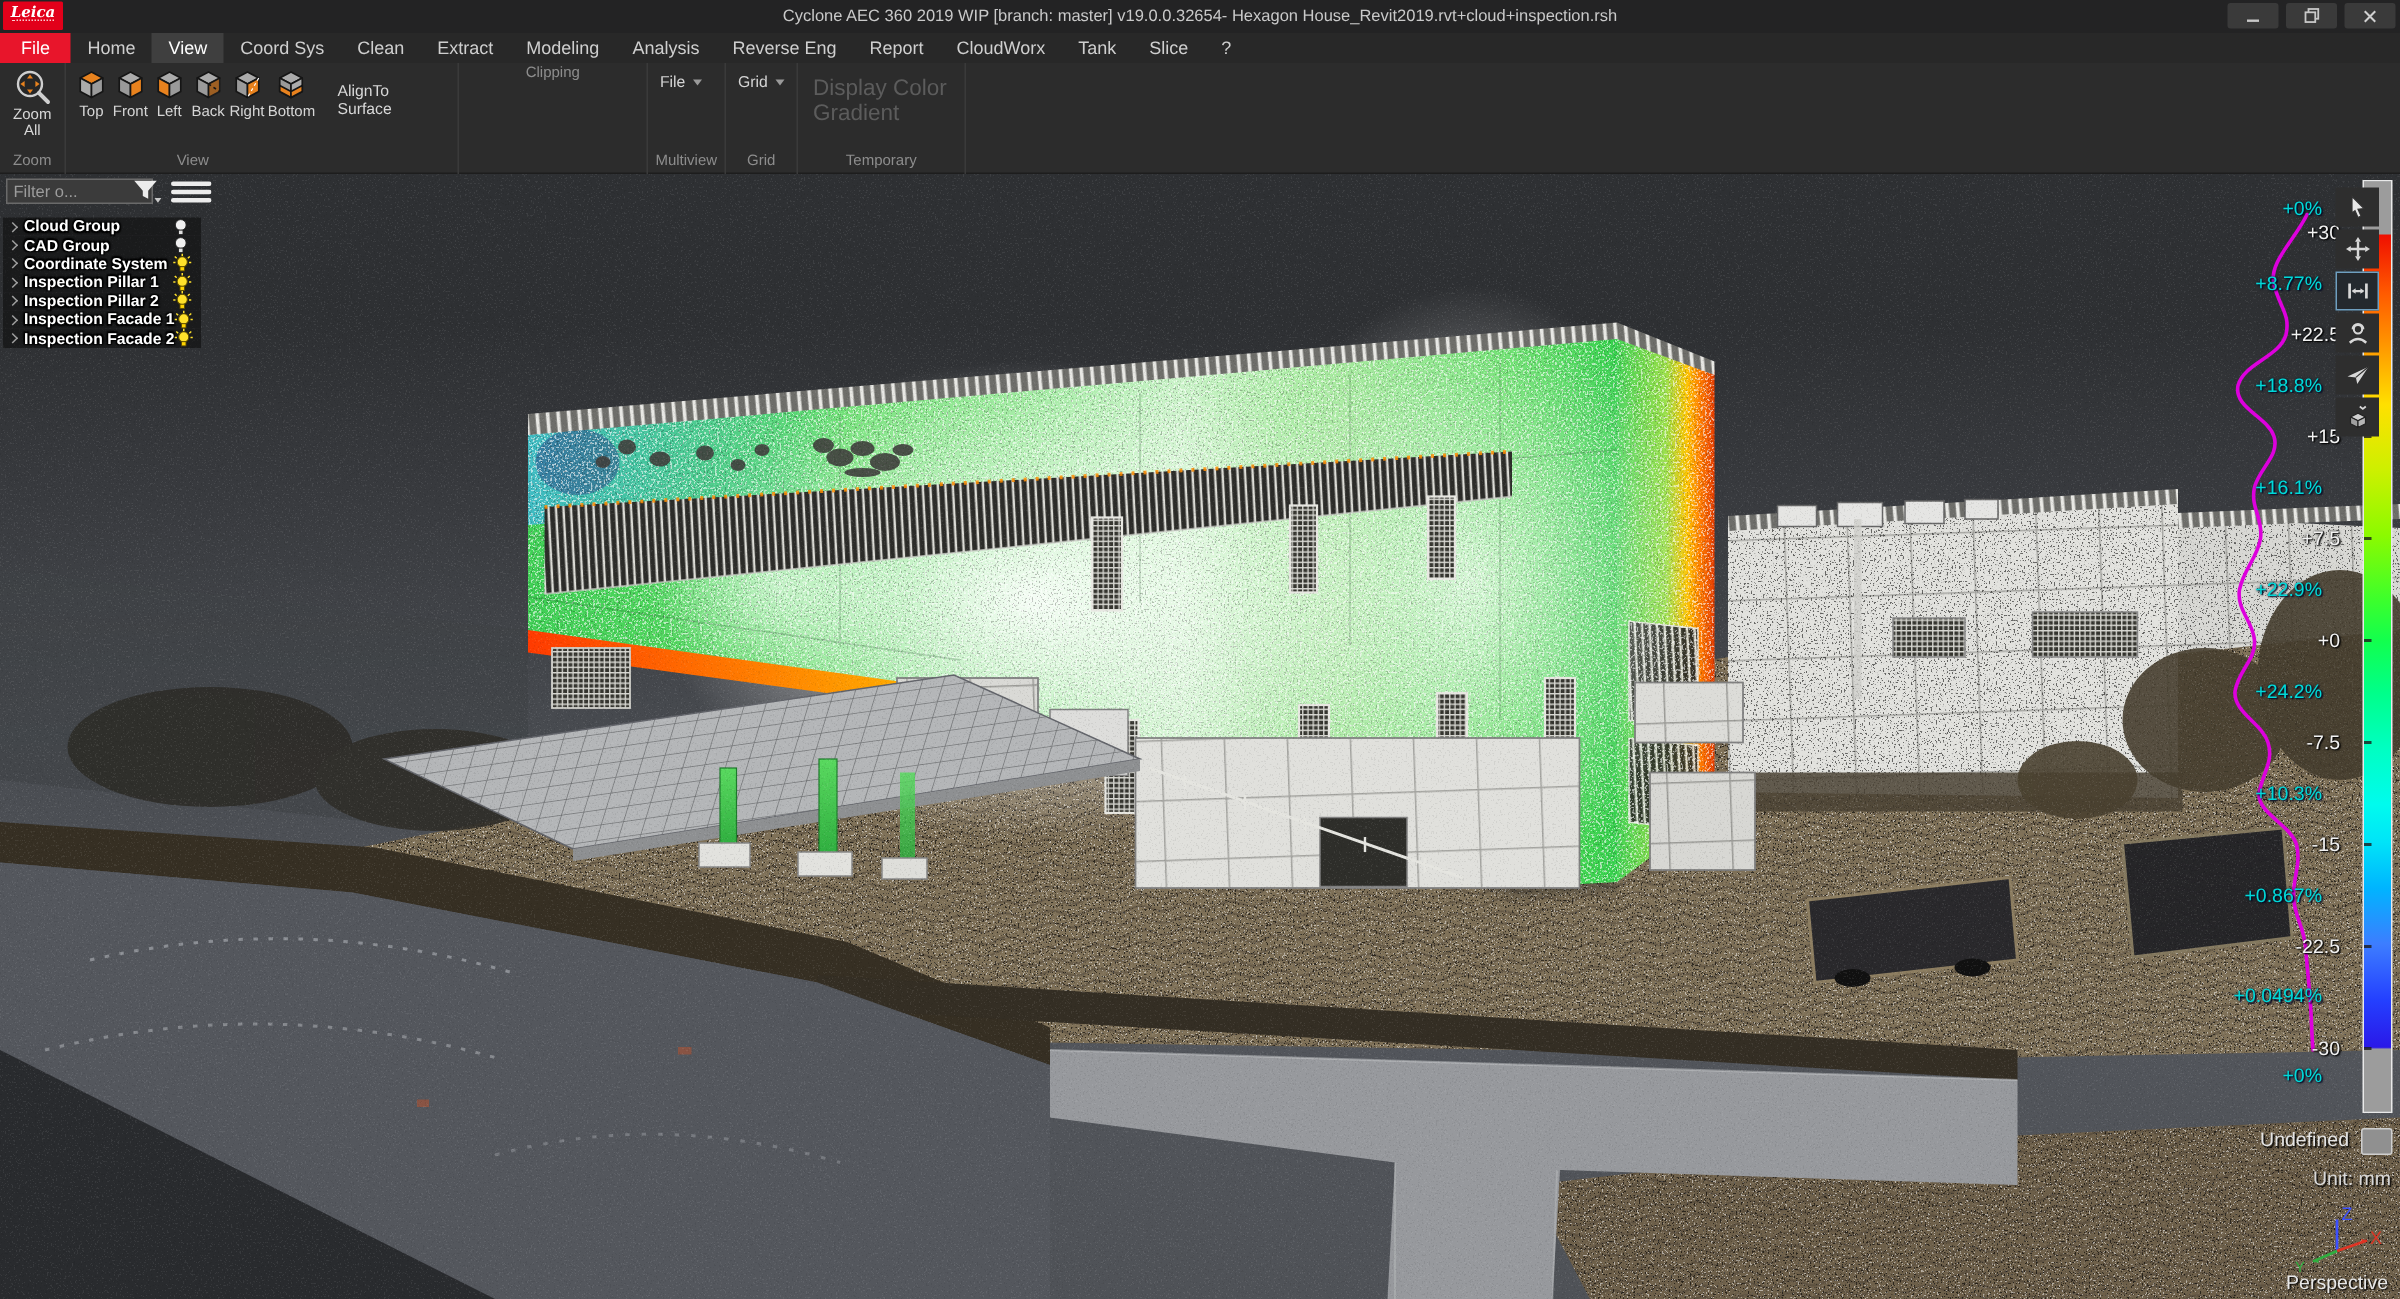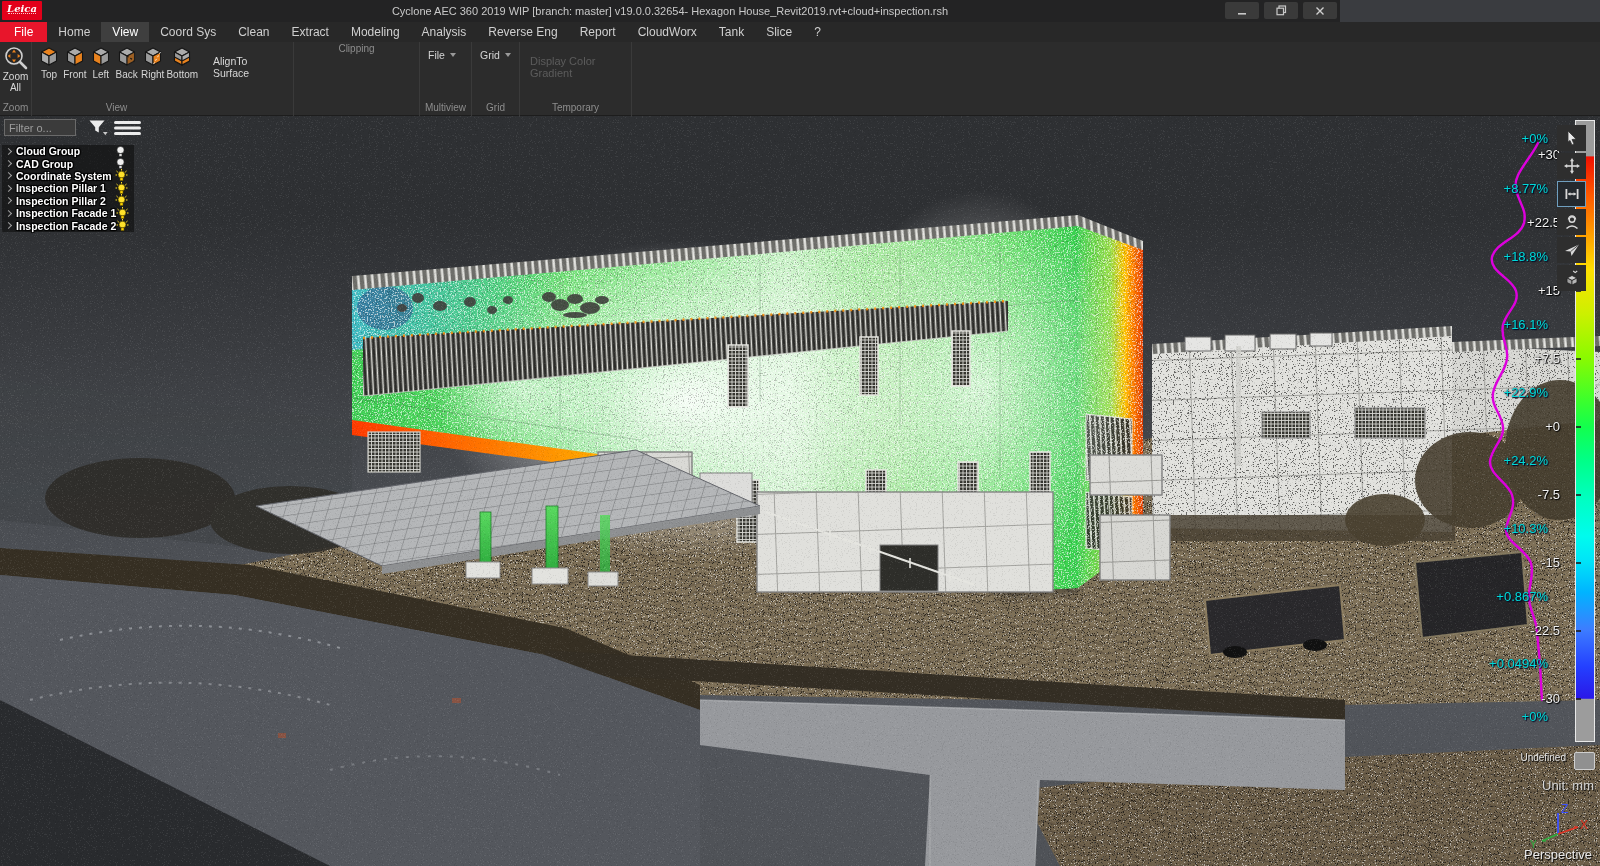--- a/index.html
+++ b/index.html
@@ -1,20 +1,20 @@
 <!DOCTYPE html>
 <html><head>
 <meta charset="utf-8">
 <style>
   html,body{margin:0;padding:0;background:#222;}
   *{box-sizing:border-box;user-select:none;}
   .app{position:relative;width:1600px;height:866px;overflow:hidden;background:#3a3c40;
        font-family:"Liberation Sans",sans-serif;}
   
-  .titlebar{position:absolute;top:0;left:0;width:1340px;height:22px;background:#232324;z-index:10;}
+  .titlebar{position:absolute;top:0;left:0;width:1600px;height:22px;background:#232324;z-index:10;}
   .leica-logo{position:absolute;left:2px;top:1px;width:40px;height:19px;background:#e2001a;
       color:#fff;font-family:"DejaVu Serif",serif;font-style:italic;font-weight:bold;
       font-size:10px;text-align:center;line-height:16px;border-radius:1px;}
   .leica-logo .sub{display:block;height:2px;margin:-4px 6px 0 6px;border-top:1px dotted #ffffffcc;}
   .win-title{width:100%;text-align:center;line-height:22px;font-size:11px;color:#c9c9c9;}
   .winbtns{position:absolute;right:3px;top:2px;display:flex;gap:5px;z-index:11;}
   .winbtn{width:34px;height:17px;background:#3a3a3a;border-radius:2px;display:flex;
       align-items:center;justify-content:center;}
   
   .menubar{position:absolute;top:22px;left:0;width:1600px;height:20px;background:#282828;
@@ -33,26 +33,26 @@
   .cube-btn{width:28px;display:flex;flex-direction:column;align-items:center;font-size:10px;
       color:#d6d6d6;}
   .cube-btn svg{margin-bottom:2px;}
   .align-btn{align-self:center;margin:0 12px 12px 14px;font-size:10.5px;color:#d8d8d8;}
   .clip-cols{display:flex;padding-left:8px;}
   .clip-col{display:flex;flex-direction:column;}
   .clip-btn{height:19px;display:flex;align-items:center;font-size:10.5px;color:#d4d4d4;
       white-space:nowrap;padding-right:10px;}
   .chev{display:inline-block;width:0;height:0;border-left:3.5px solid transparent;
       border-right:3.5px solid transparent;border-top:4px solid #9a9a9a;margin-left:5px;}
-  .temp-btn{align-self:center;margin:0 10px 12px 10px;font-size:11px;color:#5c5c5c;}
+  .temp-btn{align-self:center;margin:0 10px 12px 10px;font-size:15px;color:#5c5c5c;}
   
   .vp{position:absolute;top:0;left:0;z-index:1;}
   
   .explorer{position:absolute;left:0;top:116px;z-index:5;}
-  .filter-input{position:absolute;left:4px;top:3px;width:72px;height:17px;background:#3b3b3b;
+  .filter-input{position:absolute;left:4px;top:3px;width:98px;height:17px;background:#3b3b3b;
       border:1px solid #6a6a6a;color:#cccccc;font-size:11px;padding:0 4px;
       font-family:"Liberation Sans",sans-serif;}
   .filter-input::placeholder{color:#9c9c9c;}
   .funnel-btn{position:absolute;left:88px;top:3px;width:22px;height:18px;}
   .burger-btn{position:absolute;left:114px;top:4px;width:27px;height:16px;}
   .tree{position:absolute;left:2px;top:29px;}
   .trow{display:flex;align-items:center;height:12.4px;background:rgba(14,14,14,.6);
       padding:0 3px 0 2px;width:132px;}
   .texp{width:5px;height:5px;border-right:1.6px solid #a0a0a0;border-bottom:1.6px solid #a0a0a0;
       transform:rotate(-45deg);margin:0 5px 0 2px;flex:none;}
@@ -72,21 +72,21 @@
   .wtick{position:absolute;right:40px;font-size:13px;color:#f2f2f2;
       text-shadow:0 0 2px #000,1px 1px 1px #000;}
   .ctick{position:absolute;right:52px;font-size:13px;color:#00d9d9;
       text-shadow:0 0 2px #00222a,1px 1px 1px #002;}
   .rtoolbar{position:absolute;left:1557px;top:125px;width:29px;z-index:6;pointer-events:auto;}
   .rtool{width:29px;height:26px;margin-bottom:2px;background:#2e2e2e;display:flex;
       align-items:center;justify-content:center;}
   .rtool.sel{background:#24292e;border:1px solid #6f9fc0;}
   .undef-swatch{position:absolute;left:1574px;top:752px;width:21px;height:18px;background:#909090;
       border:1px solid #cfcfcf;border-radius:2px;pointer-events:auto;}
-  .undef-label{position:absolute;right:34px;top:752px;font-size:10px;color:#e4e4e4;
+  .undef-label{position:absolute;right:34px;top:752px;font-size:13px;color:#e4e4e4;
       text-shadow:1px 1px 1px #000;}
   .unit-label{position:absolute;right:6px;top:778px;font-size:13px;color:#d8d8d8;
       text-shadow:1px 1px 1px #000;}
   .persp-label{position:absolute;right:8px;top:847px;font-size:13px;color:#e8e8e8;
       text-shadow:1px 1px 1px #000;}
   .axis-triad{position:absolute;left:1508px;top:800px;}
 </style>
 </head>
 <body>
 
@@ -383,21 +383,21 @@
     <div class="menu-item">Reverse Eng</div>
     <div class="menu-item">Report</div>
     <div class="menu-item">CloudWorx</div>
     <div class="menu-item">Tank</div>
     <div class="menu-item">Slice</div>
     <div class="menu-item">?</div>
   </div>
 
   <div class="ribbon">
 
-    <div class="rgroup" style="width:32px;">
+    <div class="rgroup" style="width:44px;">
       <div class="rgroup-body" style="justify-content:center;">
         <div class="big-btn">
           <svg width="26" height="26" viewBox="0 0 26 26">
             <circle cx="11" cy="11" r="8" fill="#262626" stroke="#cfcfcf" stroke-width="1.6"></circle>
             <polygon points="11,4.6 9,7.4 13,7.4" fill="#e8821e"></polygon>
             <polygon points="11,17.4 9,14.6 13,14.6" fill="#e8821e"></polygon>
             <polygon points="4.6,11 7.4,9 7.4,13" fill="#e8821e"></polygon>
             <polygon points="17.4,11 14.6,9 14.6,13" fill="#e8821e"></polygon>
             <line x1="17" y1="17" x2="23" y2="23" stroke="#cfcfcf" stroke-width="2.6" stroke-linecap="round"></line>
           </svg>

